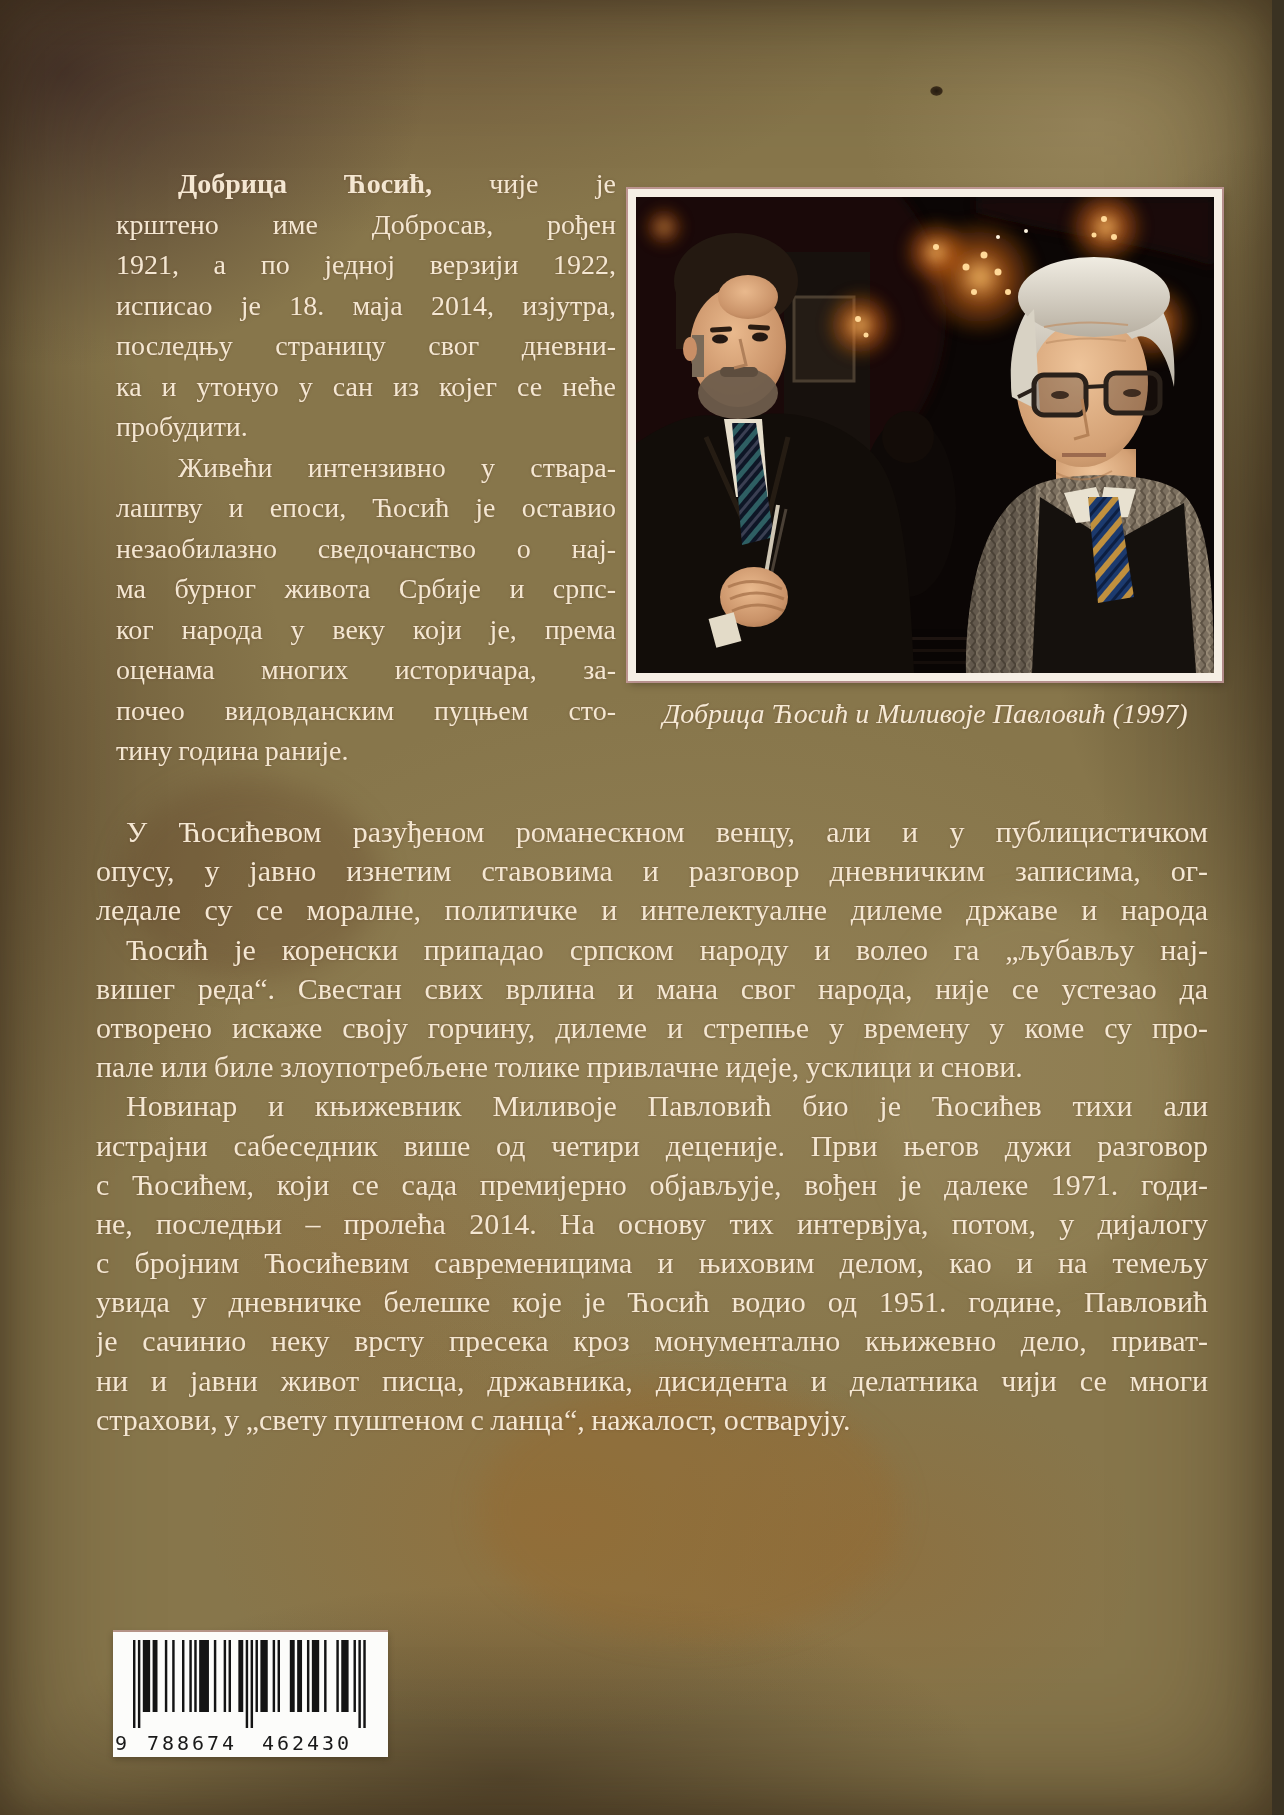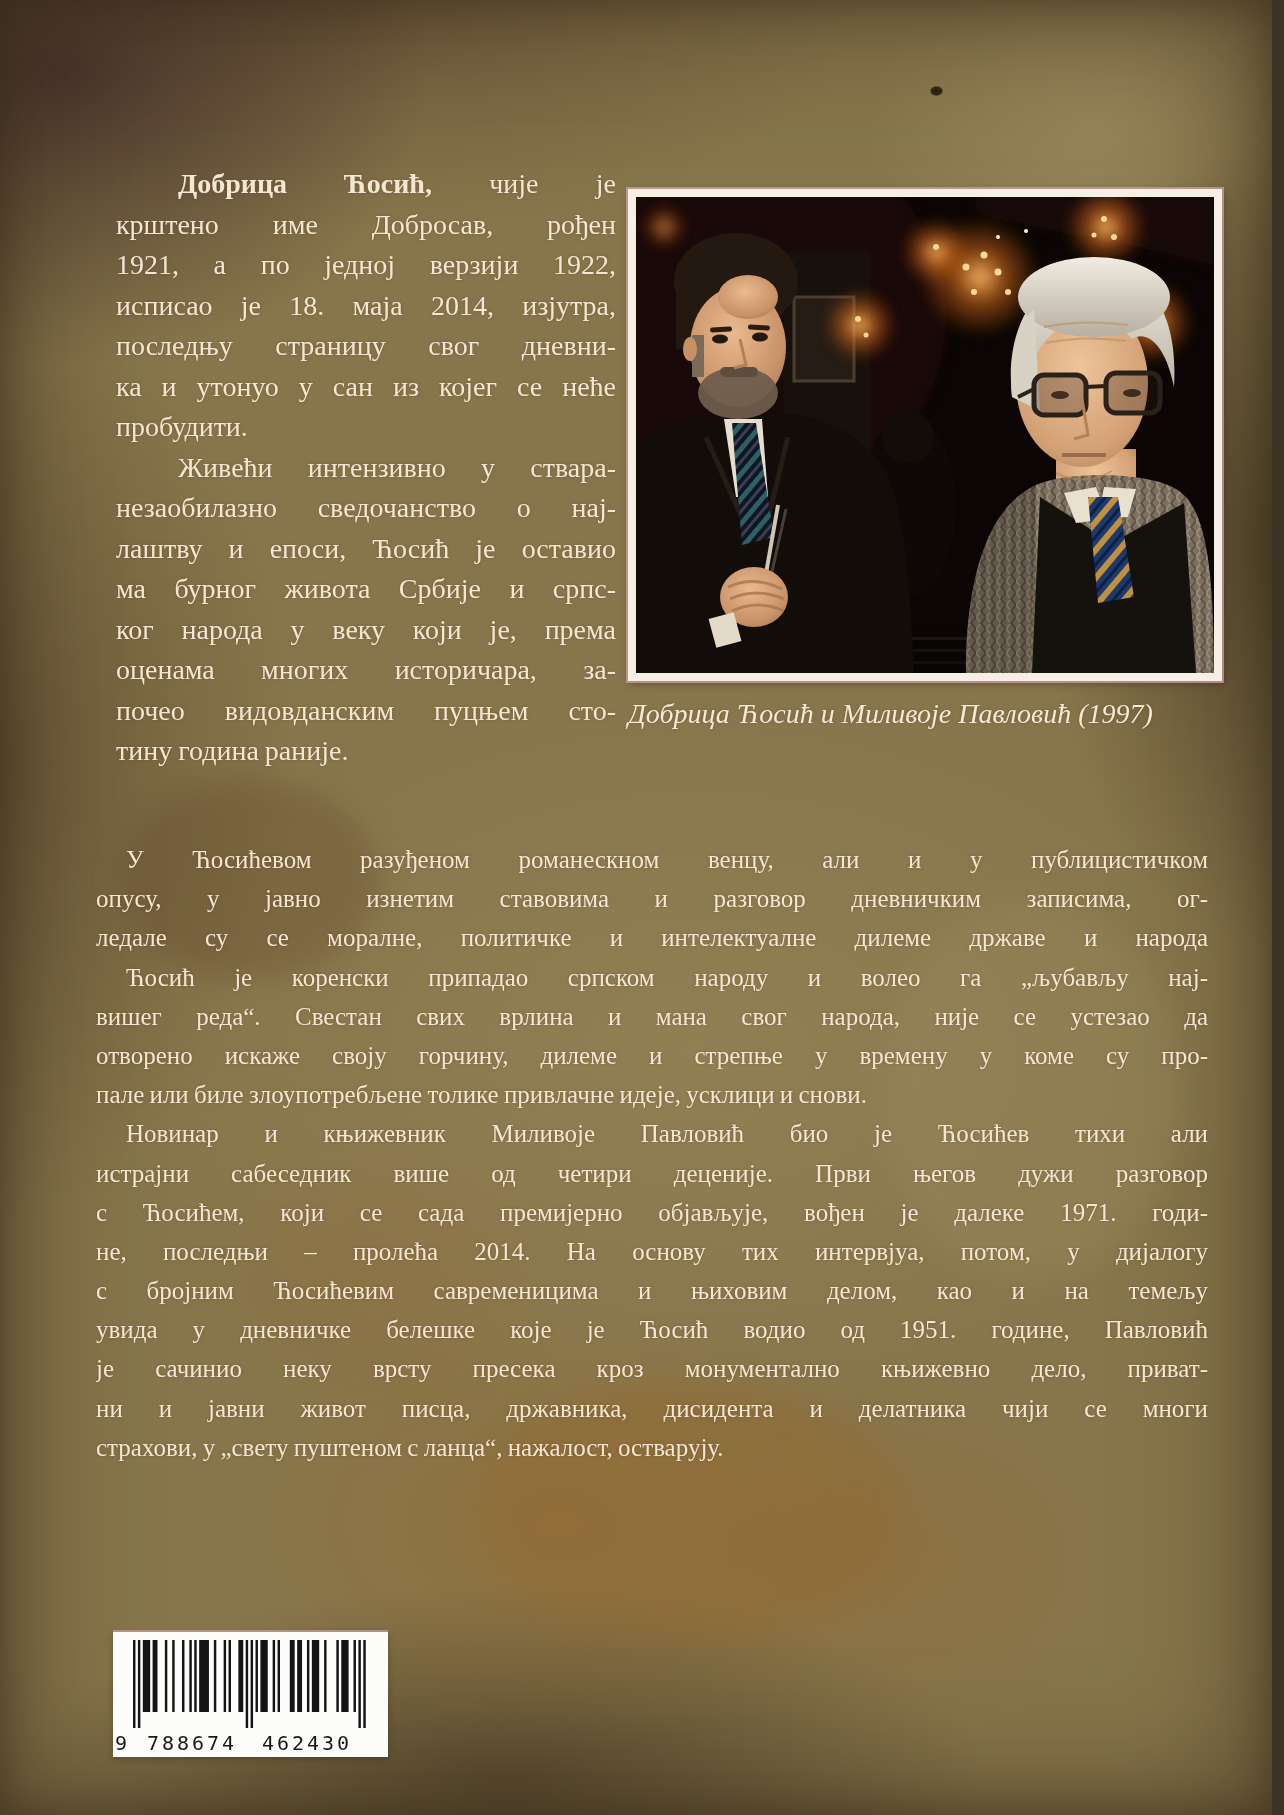--- a/index.html
+++ b/index.html
@@ -31,36 +31,36 @@
   
   .line{
     height:40.5px;line-height:40.5px;overflow:hidden;
     text-align:justify;text-align-last:justify;
     text-justify:inter-word;word-spacing:-1px;
     text-shadow:0 0 3px rgba(90,45,35,.35);
   }
   .line.e{text-align-last:left;}
   .bio{position:absolute;left:116px;top:164px;width:500px;font-size:28px;}
   .bio .ind{padding-left:62px;}
-  .main{position:absolute;left:96px;top:812px;width:1112px;font-size:25px;margin-top:28px;}
+  .main{position:absolute;left:96px;top:812px;width:1112px;font-size:30px;}
   .main .line{height:39.2px;line-height:39.2px;}
   .main .ind{padding-left:30px;}
   .lead{font-weight:bold;}
 
   
   .photo-frame{
     position:absolute;left:628px;top:189px;width:578px;height:476px;
     border:8px solid #f6efe5;
     box-shadow:0 0 0 2px rgba(208,162,170,.75), 2px 3px 8px rgba(40,28,14,.4);
     background:#0b0605;
   }
   .photo-frame svg{display:block;width:578px;height:476px;}
   .caption{
     position:absolute;left:628px;top:696px;width:594px;
-    text-align:left;font-style:italic;font-size:28px;line-height:36px;
+    text-align:center;font-style:italic;font-size:28px;line-height:36px;
     color:#f6ead6;text-shadow:0 0 3px rgba(90,45,35,.35);
   }
 
   
   .barcode{
     position:absolute;left:113px;top:1632px;width:275px;height:125px;
     background:#fcfcfa;
     box-shadow:0 -2px 0 rgba(225,178,190,.55), 0 2px 6px rgba(40,28,14,.35);
   }
   .barcode svg{display:block;width:275px;height:125px;}
@@ -88,22 +88,22 @@
       <div class="line ind"><span class="lead">Добрица Ћосић,</span><span> чије је</span></div>
       <div class="line">крштено име Добросав, рођен</div>
       <div class="line">1921, а по једној верзији 1922,</div>
       <div class="line">исписао је 18. маја 2014, изјутра,</div>
       <div class="line">последњу страницу свог дневни-</div>
       <div class="line">ка и утонуо у сан из којег се неће</div>
       <div class="line e">пробудити.</div>
     </div>
     <div>
       <div class="line ind">Живећи интензивно у ствара-</div>
+      <div class="line">лаштву и епоси, Ћосић је оставио</div>
       <div class="line">незаобилазно сведочанство о нај-</div>
-      <div class="line">лаштву и епоси, Ћосић је оставио</div>
       <div class="line">ма бурног живота Србије и српс-</div>
       <div class="line">ког народа у веку који је, према</div>
       <div class="line">оценама многих историчара, за-</div>
       <div class="line">почео видовданским пуцњем сто-</div>
       <div class="line e">тину година раније.</div>
     </div>
   </div>
 
   <div class="photo-frame">
     <svg viewBox="0 0 578 476" aria-hidden="true">

